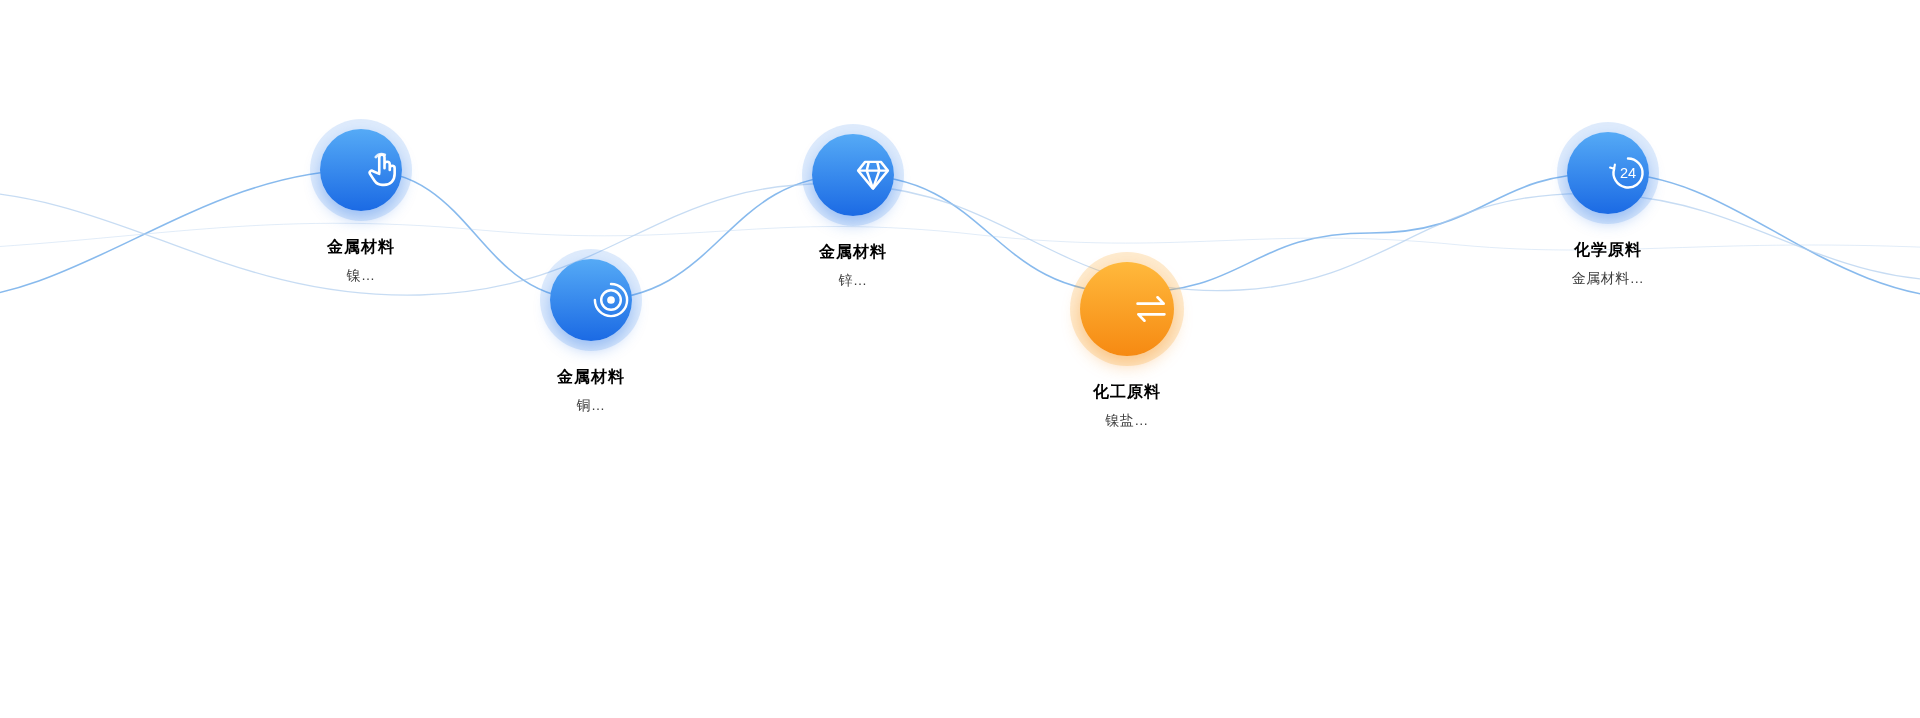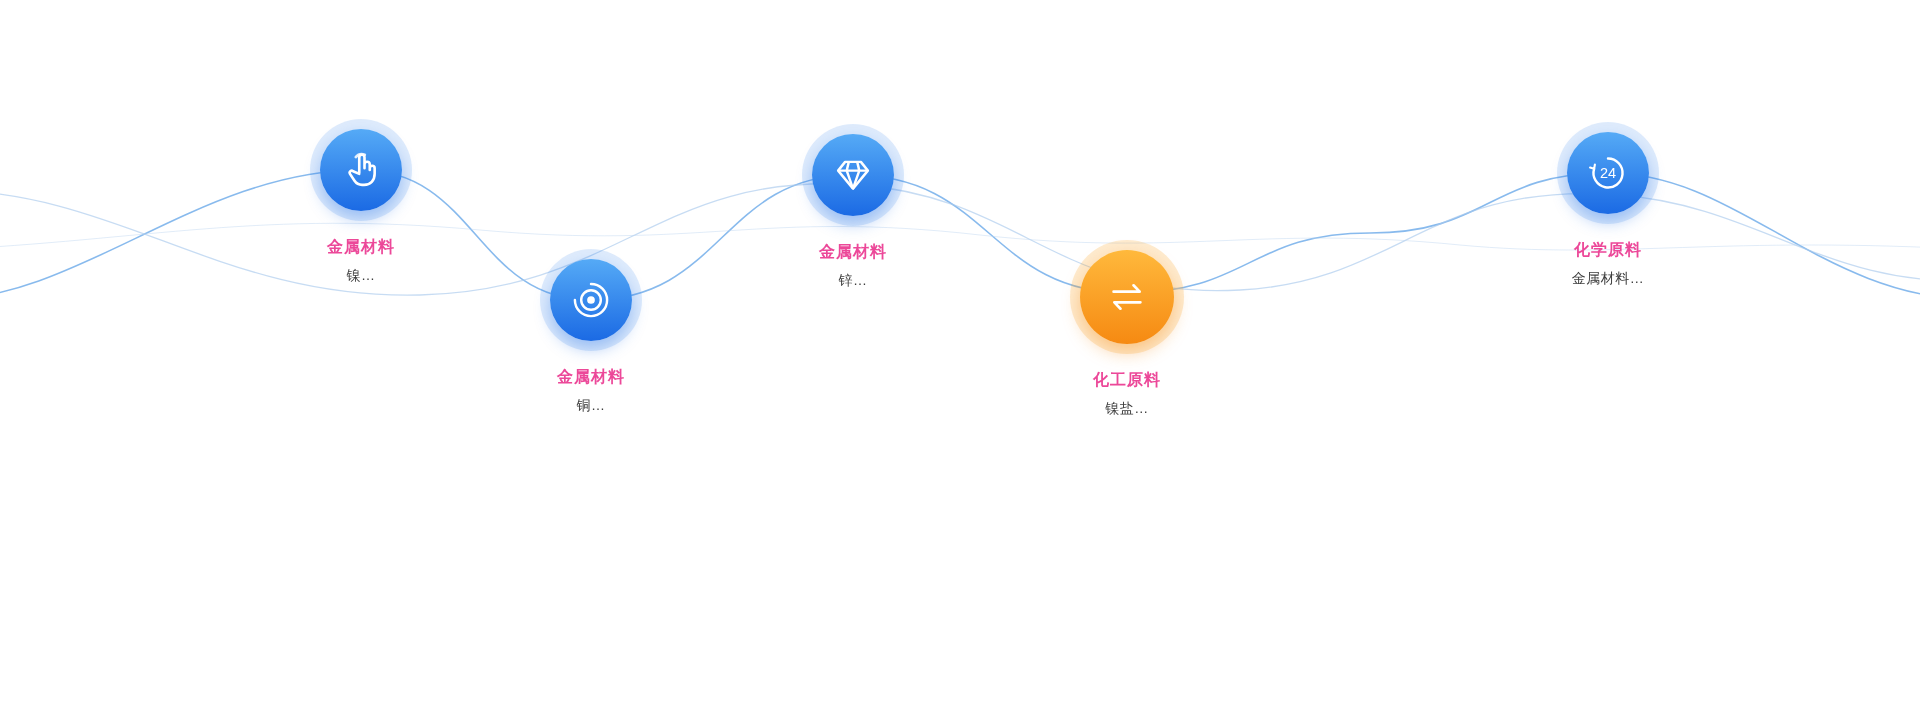--- a/index.html
+++ b/index.html
@@ -14,47 +14,47 @@
   .node {
     position:absolute; transform:translateX(-50%);
     width:260px; text-align:center; cursor:pointer;
   }
   .halo {
     margin:0 auto; border-radius:50%;
     display:flex; align-items:center; justify-content:center;
   }
   .circle {
     border-radius:50%;
-    display:flex; align-items:center; justify-content:center;
+    display:flex; align-items:center; justify-content:flex-end;
   }
   .node.blue .halo   { width:102px; height:102px; background:rgba(47,128,237,0.16); }
   .node.blue .circle {
     width:82px; height:82px;
     background:linear-gradient(180deg,#55aaf6 0%,#1b6ae4 100%);
     box-shadow:0 8px 16px rgba(27,106,228,0.35);
   }
   .node.orange .halo   { width:114px; height:114px; background:rgba(250,166,35,0.22); }
   .node.orange .circle {
     width:94px; height:94px;
     background:linear-gradient(180deg,#ffb93c 0%,#f68a12 100%);
     box-shadow:0 8px 18px rgba(246,138,18,0.4);
   }
   .circle svg { width:42px; height:42px; display:block; }
   .node.orange .circle svg { width:46px; height:46px; }
 
   .title {
     margin-top:16px; font-size:16px; font-weight:600;
-    color:#ec4899; letter-spacing:1px;
+    color:#000000; letter-spacing:1px;
   }
   .subtitle { margin-top:9px; font-size:14px; color:#3d3d3d; letter-spacing:0.5px; }
 
   .node-1 { left:361px;  top:119px; }
   .node-2 { left:591px;  top:249px; }
   .node-3 { left:853px;  top:124px; }
-  .node-4 { left:1127px; top:240px; }
+  .node-4 { left:1127px; top:252px; }
   .node-5 { left:1370px; top:182px; }
   .node-6 { left:1608px; top:122px; }
 </style>
 </head>
 <body>
 
 <div class="stage">
 
   <svg class="waves" viewBox="0 0 1920 718" aria-hidden="true">
     <path d="M -60 300 C 80 300, 200 170, 361 170 C 476 170, 476 300, 591 300 C 722 300, 722 175, 853 175 C 990 175, 990 293, 1127 293 C 1249 293, 1249 233, 1370 233 C 1489 233, 1489 173, 1608 173 C 1740 173, 1820 300, 1980 300" fill="none" stroke="#6aa9e8" stroke-width="1.6" opacity="0.8"></path>

